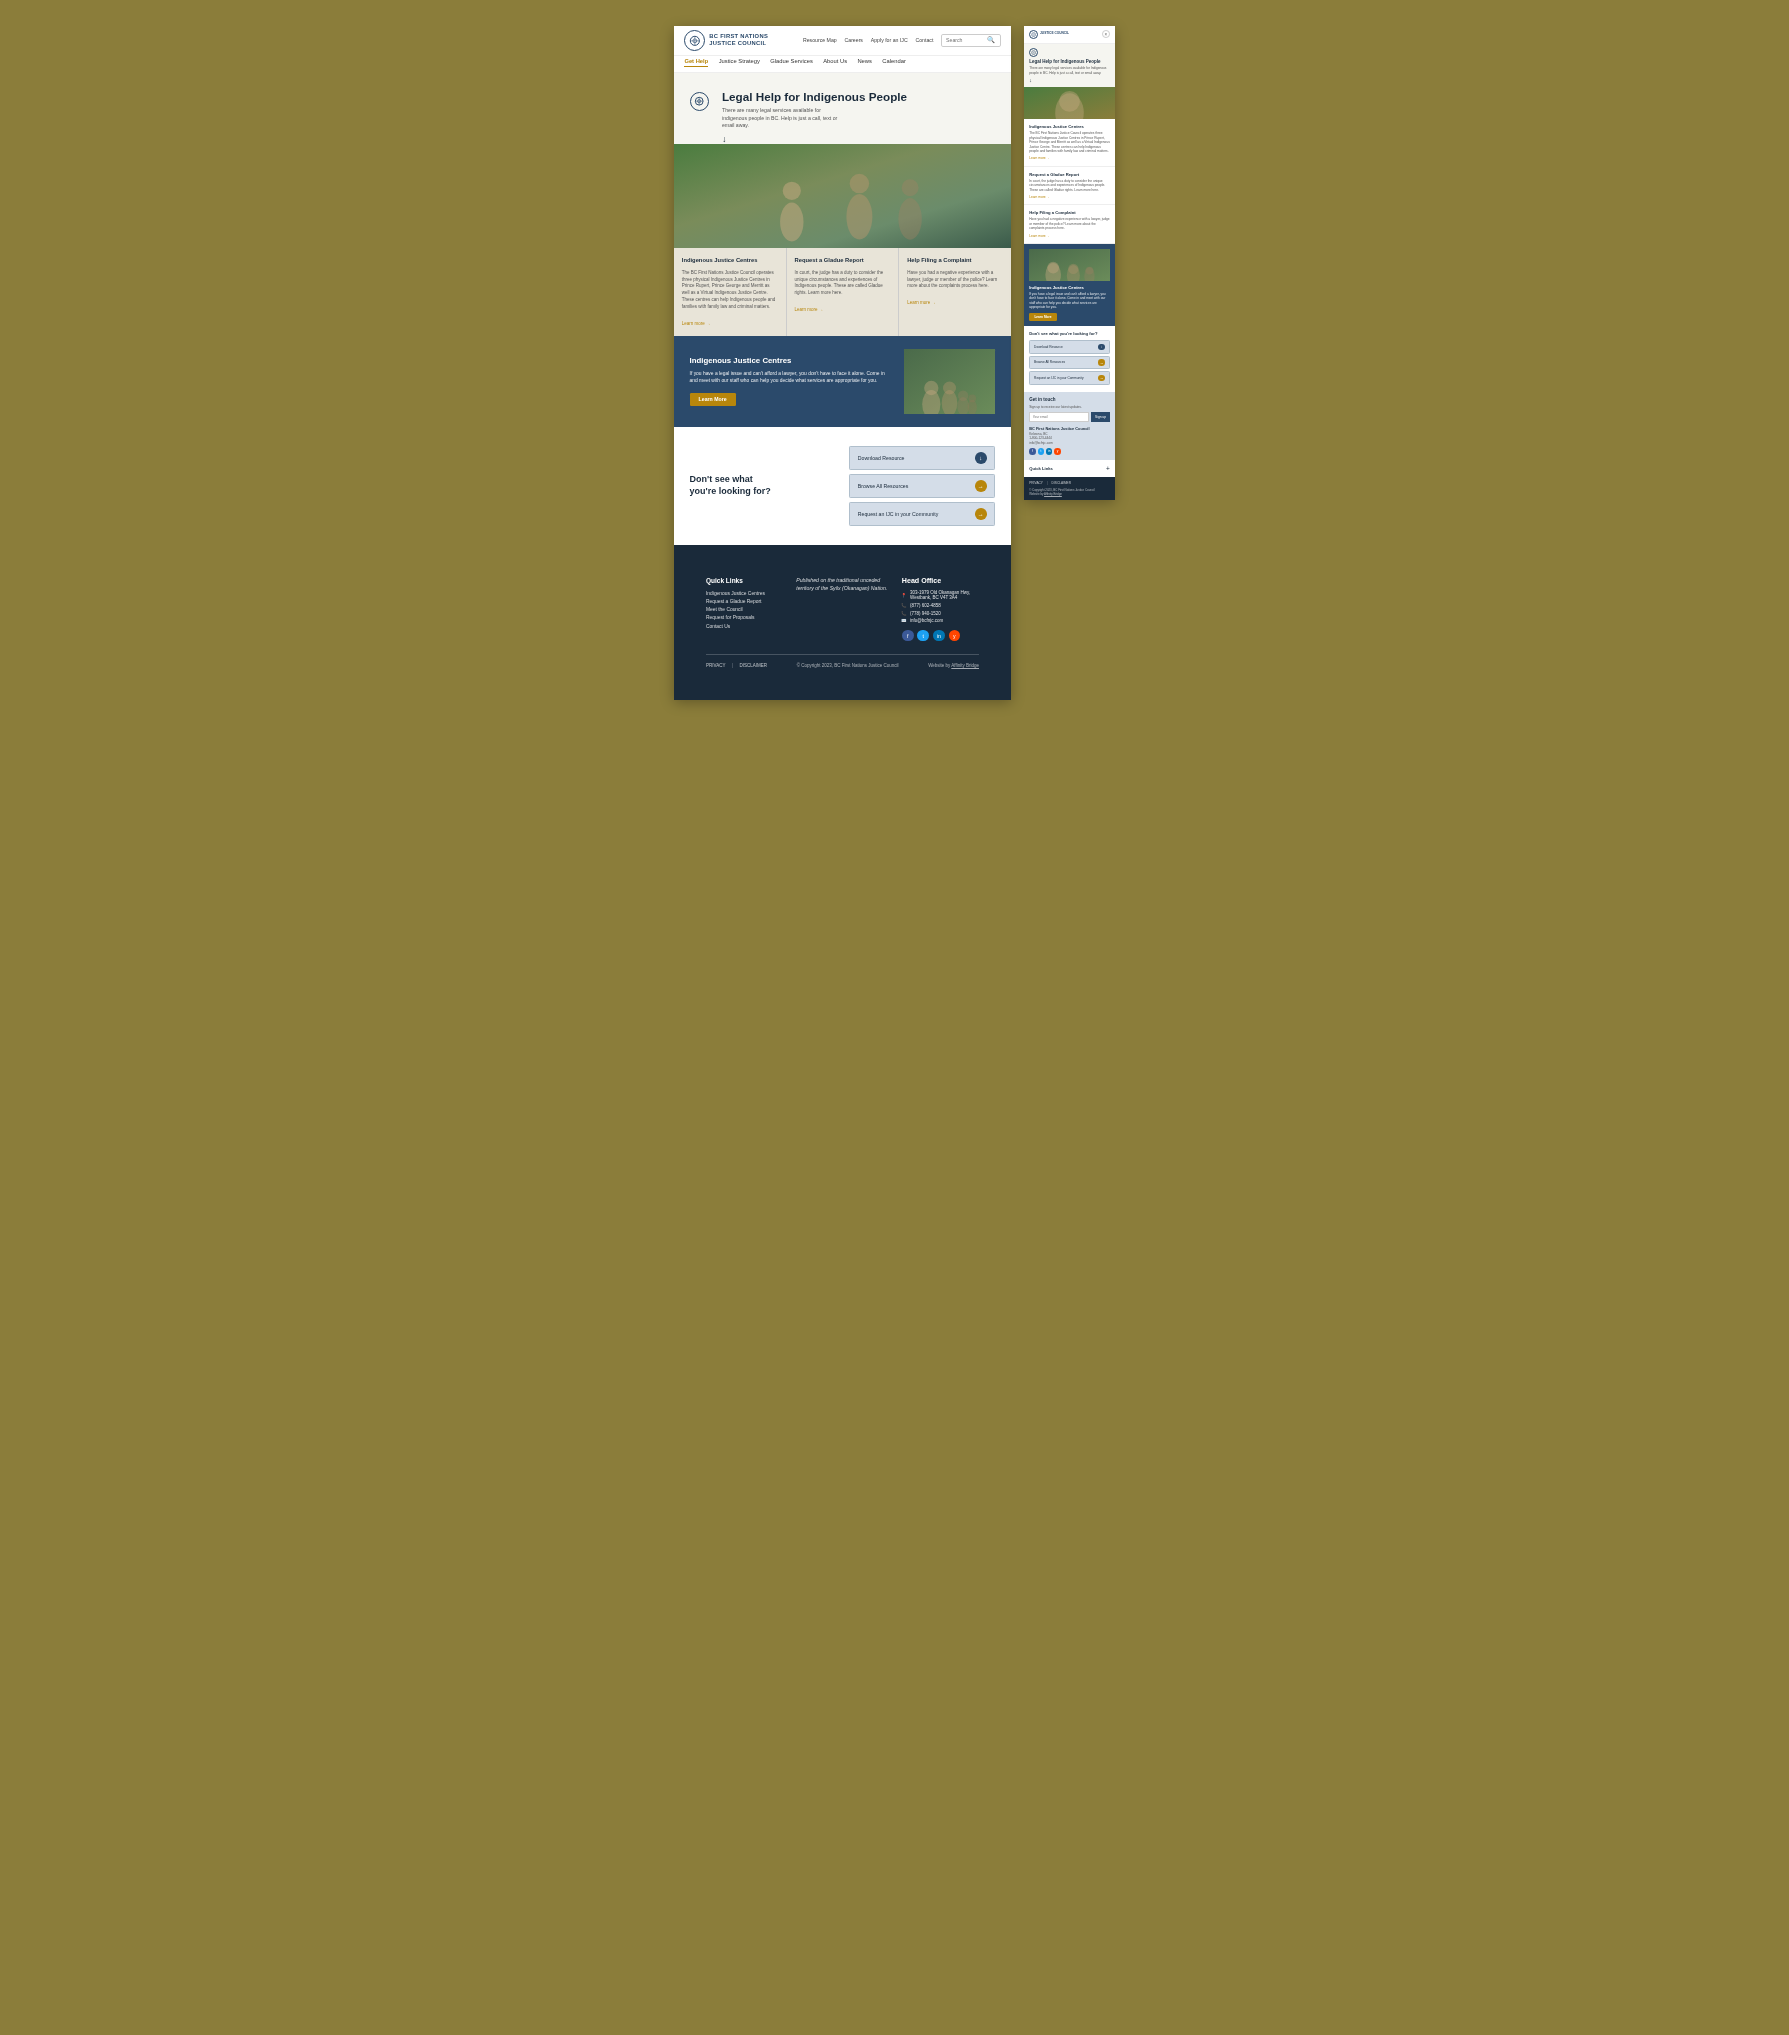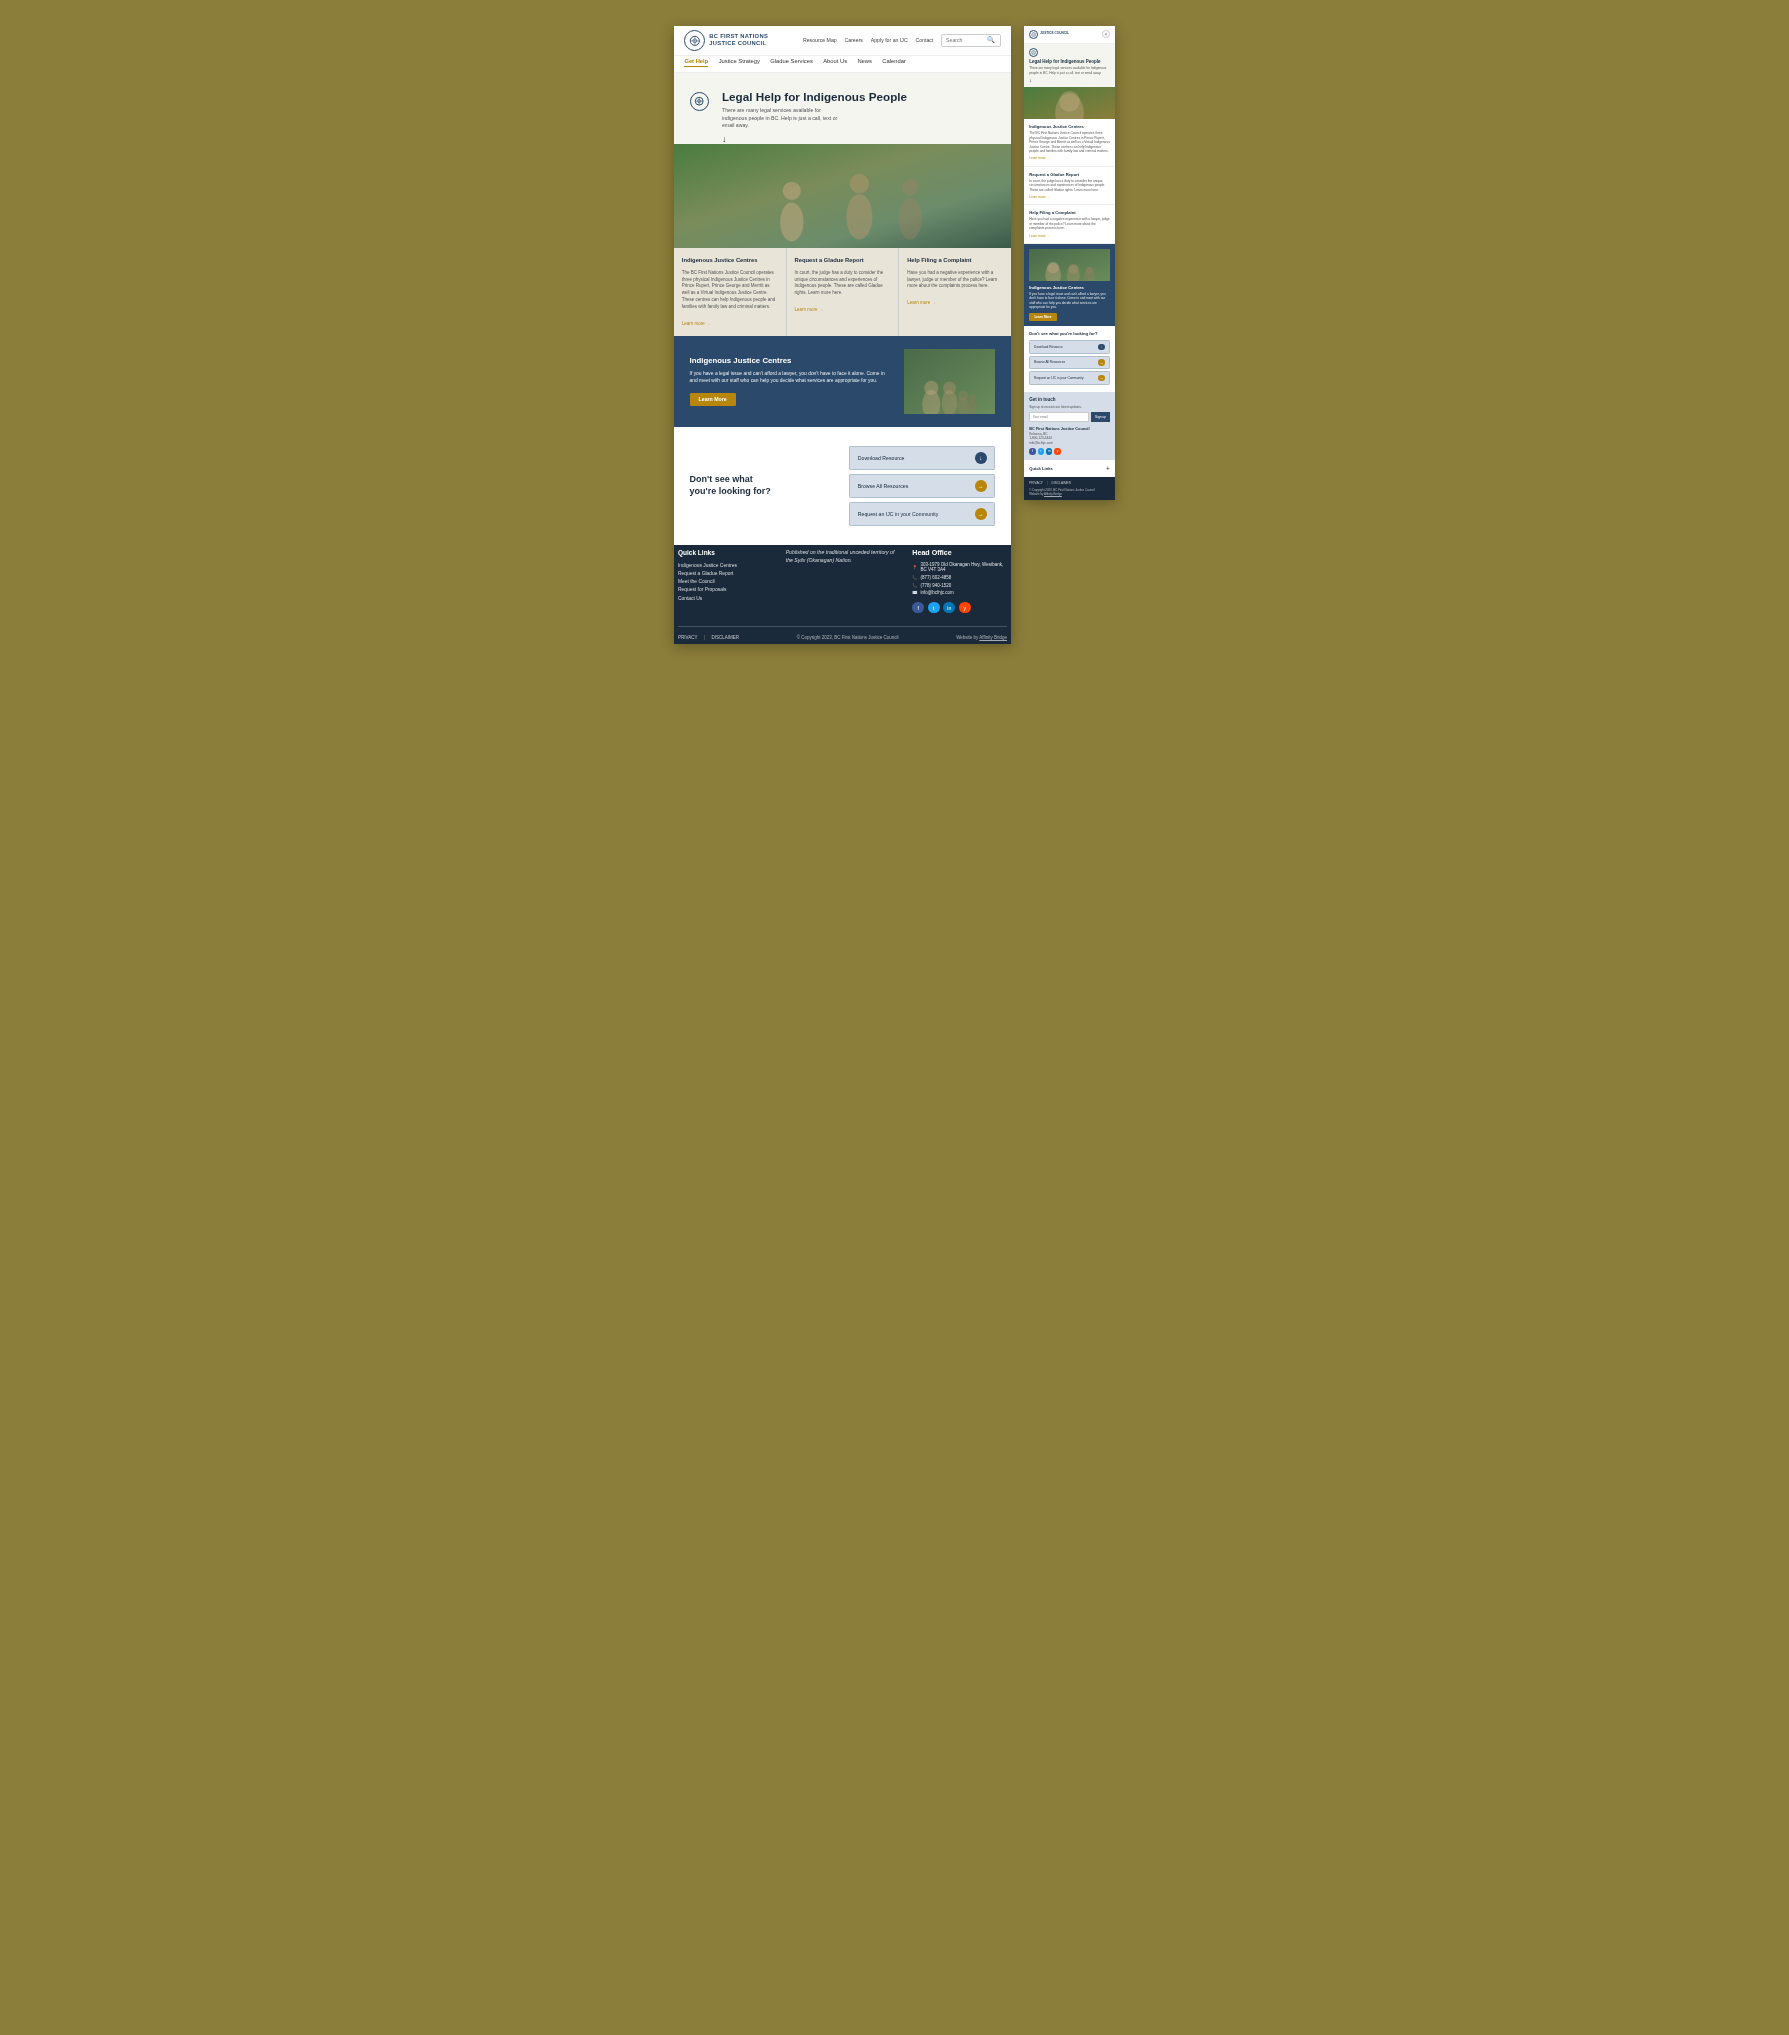--- a/index.html
+++ b/index.html
@@ -298,21 +298,21 @@
       align-items: center;
       justify-content: center;
       font-size: 5.8px;
     }
     .icon-download { background: #2b4a6b; color: white; }
     .icon-arrow { background: #B8860B; color: white; }
 
     
     .footer {
       background: #1a2a3a;
-      padding: 4px;
+      padding: 32px;
       color: white;
     }
     .footer-grid {
       display: grid;
       grid-template-columns: 1fr 1.2fr 1fr;
       gap: 13px;
       margin-bottom: 13px;
     }
     .footer-section-title {
       font-size: 6.5px;

